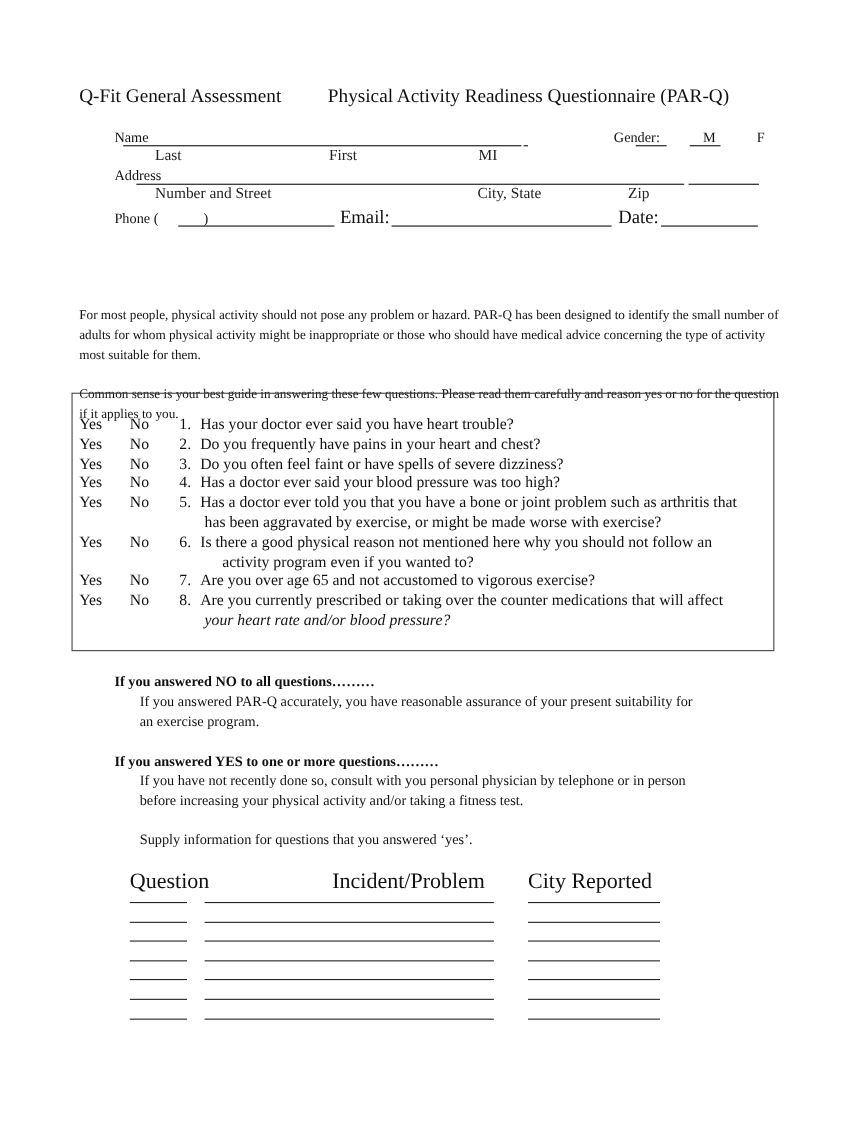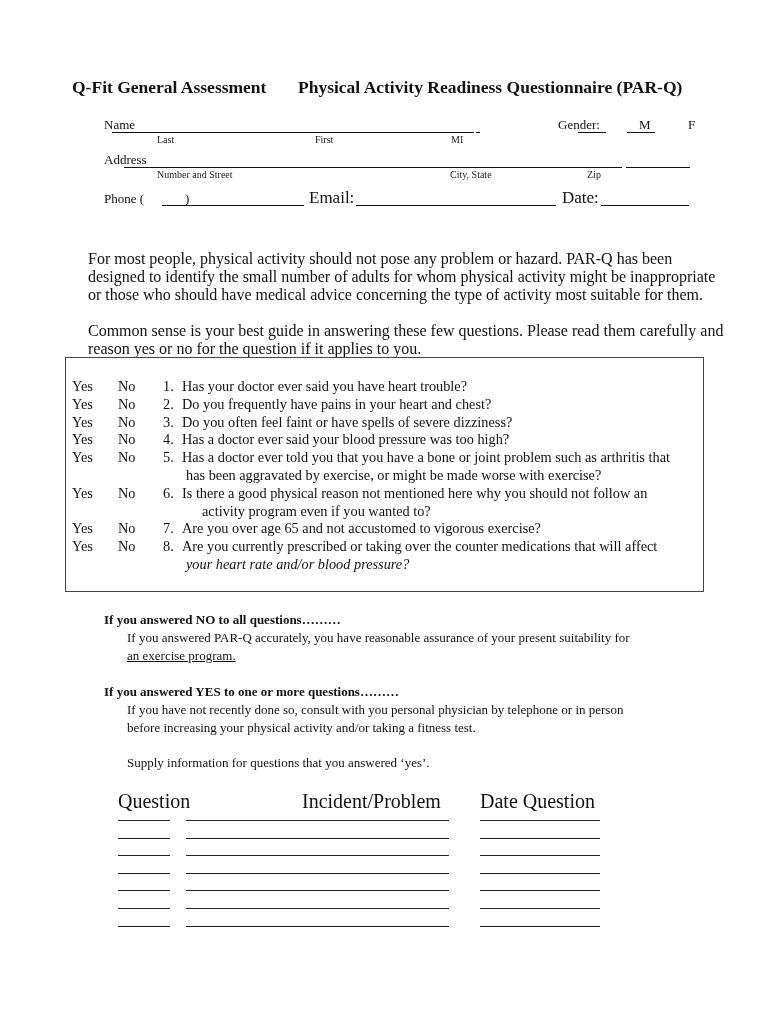--- a/index.html
+++ b/index.html
@@ -2,26 +2,26 @@
 <html><head>
 <meta charset="utf-8">
 <style>
   html, body { margin: 0; padding: 0; background: #ffffff; }
   body {
     width: 770px; height: 1024px; position: relative; overflow: hidden;
     font-family: "Liberation Serif", "DejaVu Serif", serif;
     color: #111111;
   }
   .abs { position: absolute; white-space: nowrap; }
-  .title { font-weight: bold; font-size: 17.5px; top: 77px; }
+  .title { font-weight: normal; font-size: 17.5px; top: 77px; }
   .lbl { font-size: 13px; margin-left: 32px; }
-  .sub { font-size: 10px; color: #222; margin-left: 16px; }
+  .sub { font-size: 14px; color: #222; }
   .uline { position: absolute; border-bottom: 1px solid #111; height: 0; }
   .big { font-size: 17px; }
-  .para { position: absolute; left: 88px; font-size: 16px; line-height: 18px; white-space: normal; }
+  .para { position: absolute; left: 72px; font-size: 12px; line-height: 18px; white-space: normal; margin-top: 27px; }
   .qbox {
     position: absolute; left: 65px; top: 357px; width: 639px; height: 235px;
     border: 1.5px solid #444; box-sizing: border-box;
   }
   .qrow { position: absolute; font-size: 14.3px; line-height: 18px; }
   .yes { left: 72px; }
   .no { left: 118px; }
   .qnum { left: 163px; }
   .bold { font-weight: bold; }
   .tblhdr { position: absolute; font-size: 20px; top: 790px; }
@@ -98,31 +98,31 @@
     <div class="qrow" style="left: 182px; top: 519.4px;">Are you over age 65 and not accustomed to vigorous exercise?</div>
     <div class="qrow yes" style="top: 537.2px;">Yes</div>
     <div class="qrow no" style="top: 537.2px;">No</div>
     <div class="qrow qnum" style="top: 537.2px;">8.</div>
     <div class="qrow" style="left: 182px; top: 537.2px;">Are you currently prescribed or taking over the counter medications that will affect</div>
     <div class="qrow" style="left: 186px; top: 555px; font-style: italic;">your heart rate and/or blood pressure?</div>
   </div>
 
 <div class="abs lbl bold" style="left:72px; top:612px;">If you answered NO to all questions………</div>
 <div class="abs lbl" style="left:95px; top:630px;">If you answered PAR-Q accurately, you have reasonable assurance of your present suitability for</div>
-<div class="abs lbl" style="left:95px; top:648px;text-decoration:underline;">an exercise program.</div>
+<div class="abs lbl" style="left:95px; top:648px;">an exercise program.</div>
 
 <div class="abs lbl bold" style="left:72px; top:684px;">If you answered YES to one or more questions………</div>
 <div class="abs lbl" style="left:95px; top:702px;">If you have not recently done so, consult with you personal physician by telephone or in person</div>
 <div class="abs lbl" style="left:95px; top:720px;">before increasing your physical activity and/or taking a fitness test.</div>
 
 <div class="abs lbl" style="left:95px; top:755px;">Supply information for questions that you answered ‘yes’.</div>
 
 <div class="tblhdr" style="left:118px;">Question</div>
 <div class="tblhdr" style="left:254px;margin-left:48px;">Incident/Problem</div>
-<div class="tblhdr" style="left:480px;">Date Question</div>
+<div class="tblhdr" style="left:480px;">City Reported</div>
 <div id="tcontainer">
     <div class="tline" style="left: 118px; top: 820px; width: 52px;"></div>
     <div class="tline" style="left: 186px; top: 820px; width: 263px;"></div>
     <div class="tline" style="left: 480px; top: 820px; width: 120px;"></div>
     <div class="tline" style="left: 118px; top: 837.6px; width: 52px;"></div>
     <div class="tline" style="left: 186px; top: 837.6px; width: 263px;"></div>
     <div class="tline" style="left: 480px; top: 837.6px; width: 120px;"></div>
     <div class="tline" style="left: 118px; top: 855.2px; width: 52px;"></div>
     <div class="tline" style="left: 186px; top: 855.2px; width: 263px;"></div>
     <div class="tline" style="left: 480px; top: 855.2px; width: 120px;"></div>

